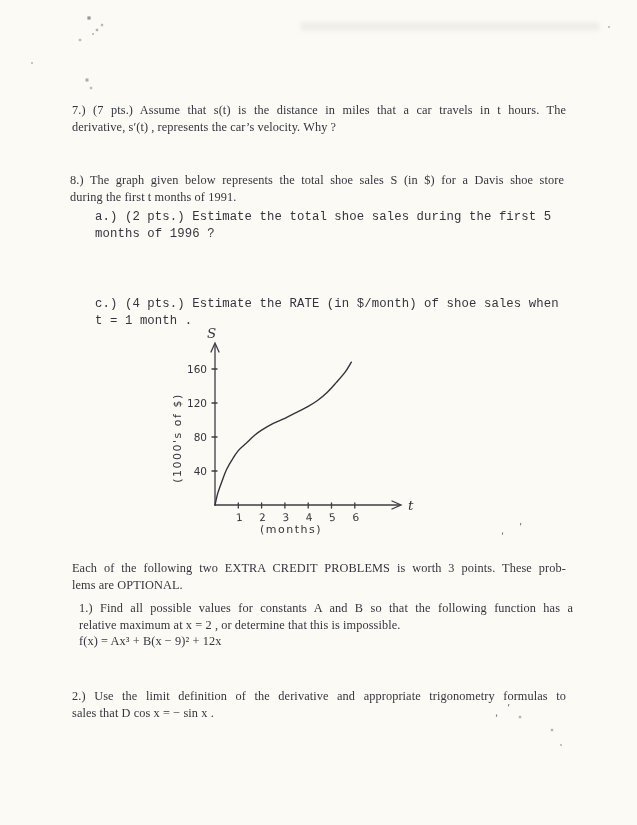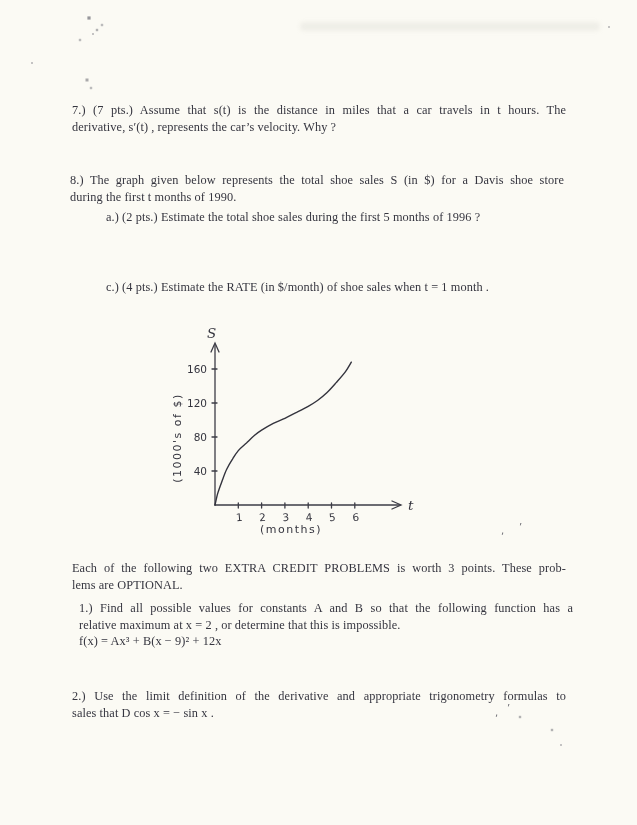--- a/index.html
+++ b/index.html
@@ -14,21 +14,21 @@
   .scan-band{
     position:absolute;left:300px;top:22px;width:300px;height:9px;
     background:rgba(190,188,180,0.18);filter:blur(2px);border-radius:4px;
   }
   .para{
     position:absolute;left:72px;width:494px;
     color:#35353f;font-size:12.3px;line-height:16.6px;letter-spacing:0.1px;
   }
   .line{min-height:16.6px;}
   .j{text-align:justify;text-align-last:justify;}
-  .indent{margin-left:34px;}
+  .indent{margin-left:23px;font-family:Liberation Mono, monospace;}
   .b-first{margin-left:21px;width:467px;}
   .stray{
     position:absolute;color:#4a4a54;font-size:10px;line-height:10px;
     font-family:"DejaVu Sans",sans-serif;opacity:.8;
   }
   .noise{position:absolute;left:0;top:0;width:2px;height:2px;background:transparent;
     box-shadow:
       88px 17px 0 0.6px rgba(70,70,82,.55),
       96px 29px 0 0.2px rgba(70,70,82,.4),
       79px 39px 0 0.2px rgba(70,70,82,.35),
@@ -60,29 +60,29 @@
   <div class="scan-band"></div>
   <div class="noise"></div>
 
   <div class="para" style="top:102px;">
     <div class="line j">7.)  (7 pts.)  Assume that s(t) is the distance in miles that a car travels in t hours.  The</div>
     <div class="line">derivative, s′(t) , represents the car’s velocity.  Why ?</div>
   </div>
 
   <div class="para" style="top:172px;left:70px;">
     <div class="line j">8.)  The graph given below represents the total shoe sales S (in $) for a Davis shoe store</div>
-    <div class="line">during the first t months of 1990.</div>
+    <div class="line">during the first t months of 1991.</div>
   </div>
 
   <div class="para" style="top:209px;">
     <div class="line indent">a.)  (2 pts.)  Estimate the total shoe sales during the first 5 months of 1996 ?</div>
   </div>
 
 
-  <div class="para" style="top:279px;">
+  <div class="para" style="top:296px;">
     <div class="line indent">c.)  (4 pts.)  Estimate the RATE (in $/month) of shoe sales when t = 1 month .</div>
   </div>
 
   <svg class="graph" viewBox="0 0 290 215" xmlns="http://www.w3.org/2000/svg">
       <line x1="67" y1="177" x2="67" y2="17" class="ax"></line>
       <line x1="67" y1="177" x2="252" y2="177" class="ax"></line>
       <path d="M 63 24 L 67 15 L 71 24" class="ax"></path>
       <path d="M 244 173 L 253 177 L 244 181" class="ax"></path>
       <line x1="64" y1="143" x2="69" y2="143" class="ax"></line>
       <text x="59" y="147" class="tick yt">40</text>

